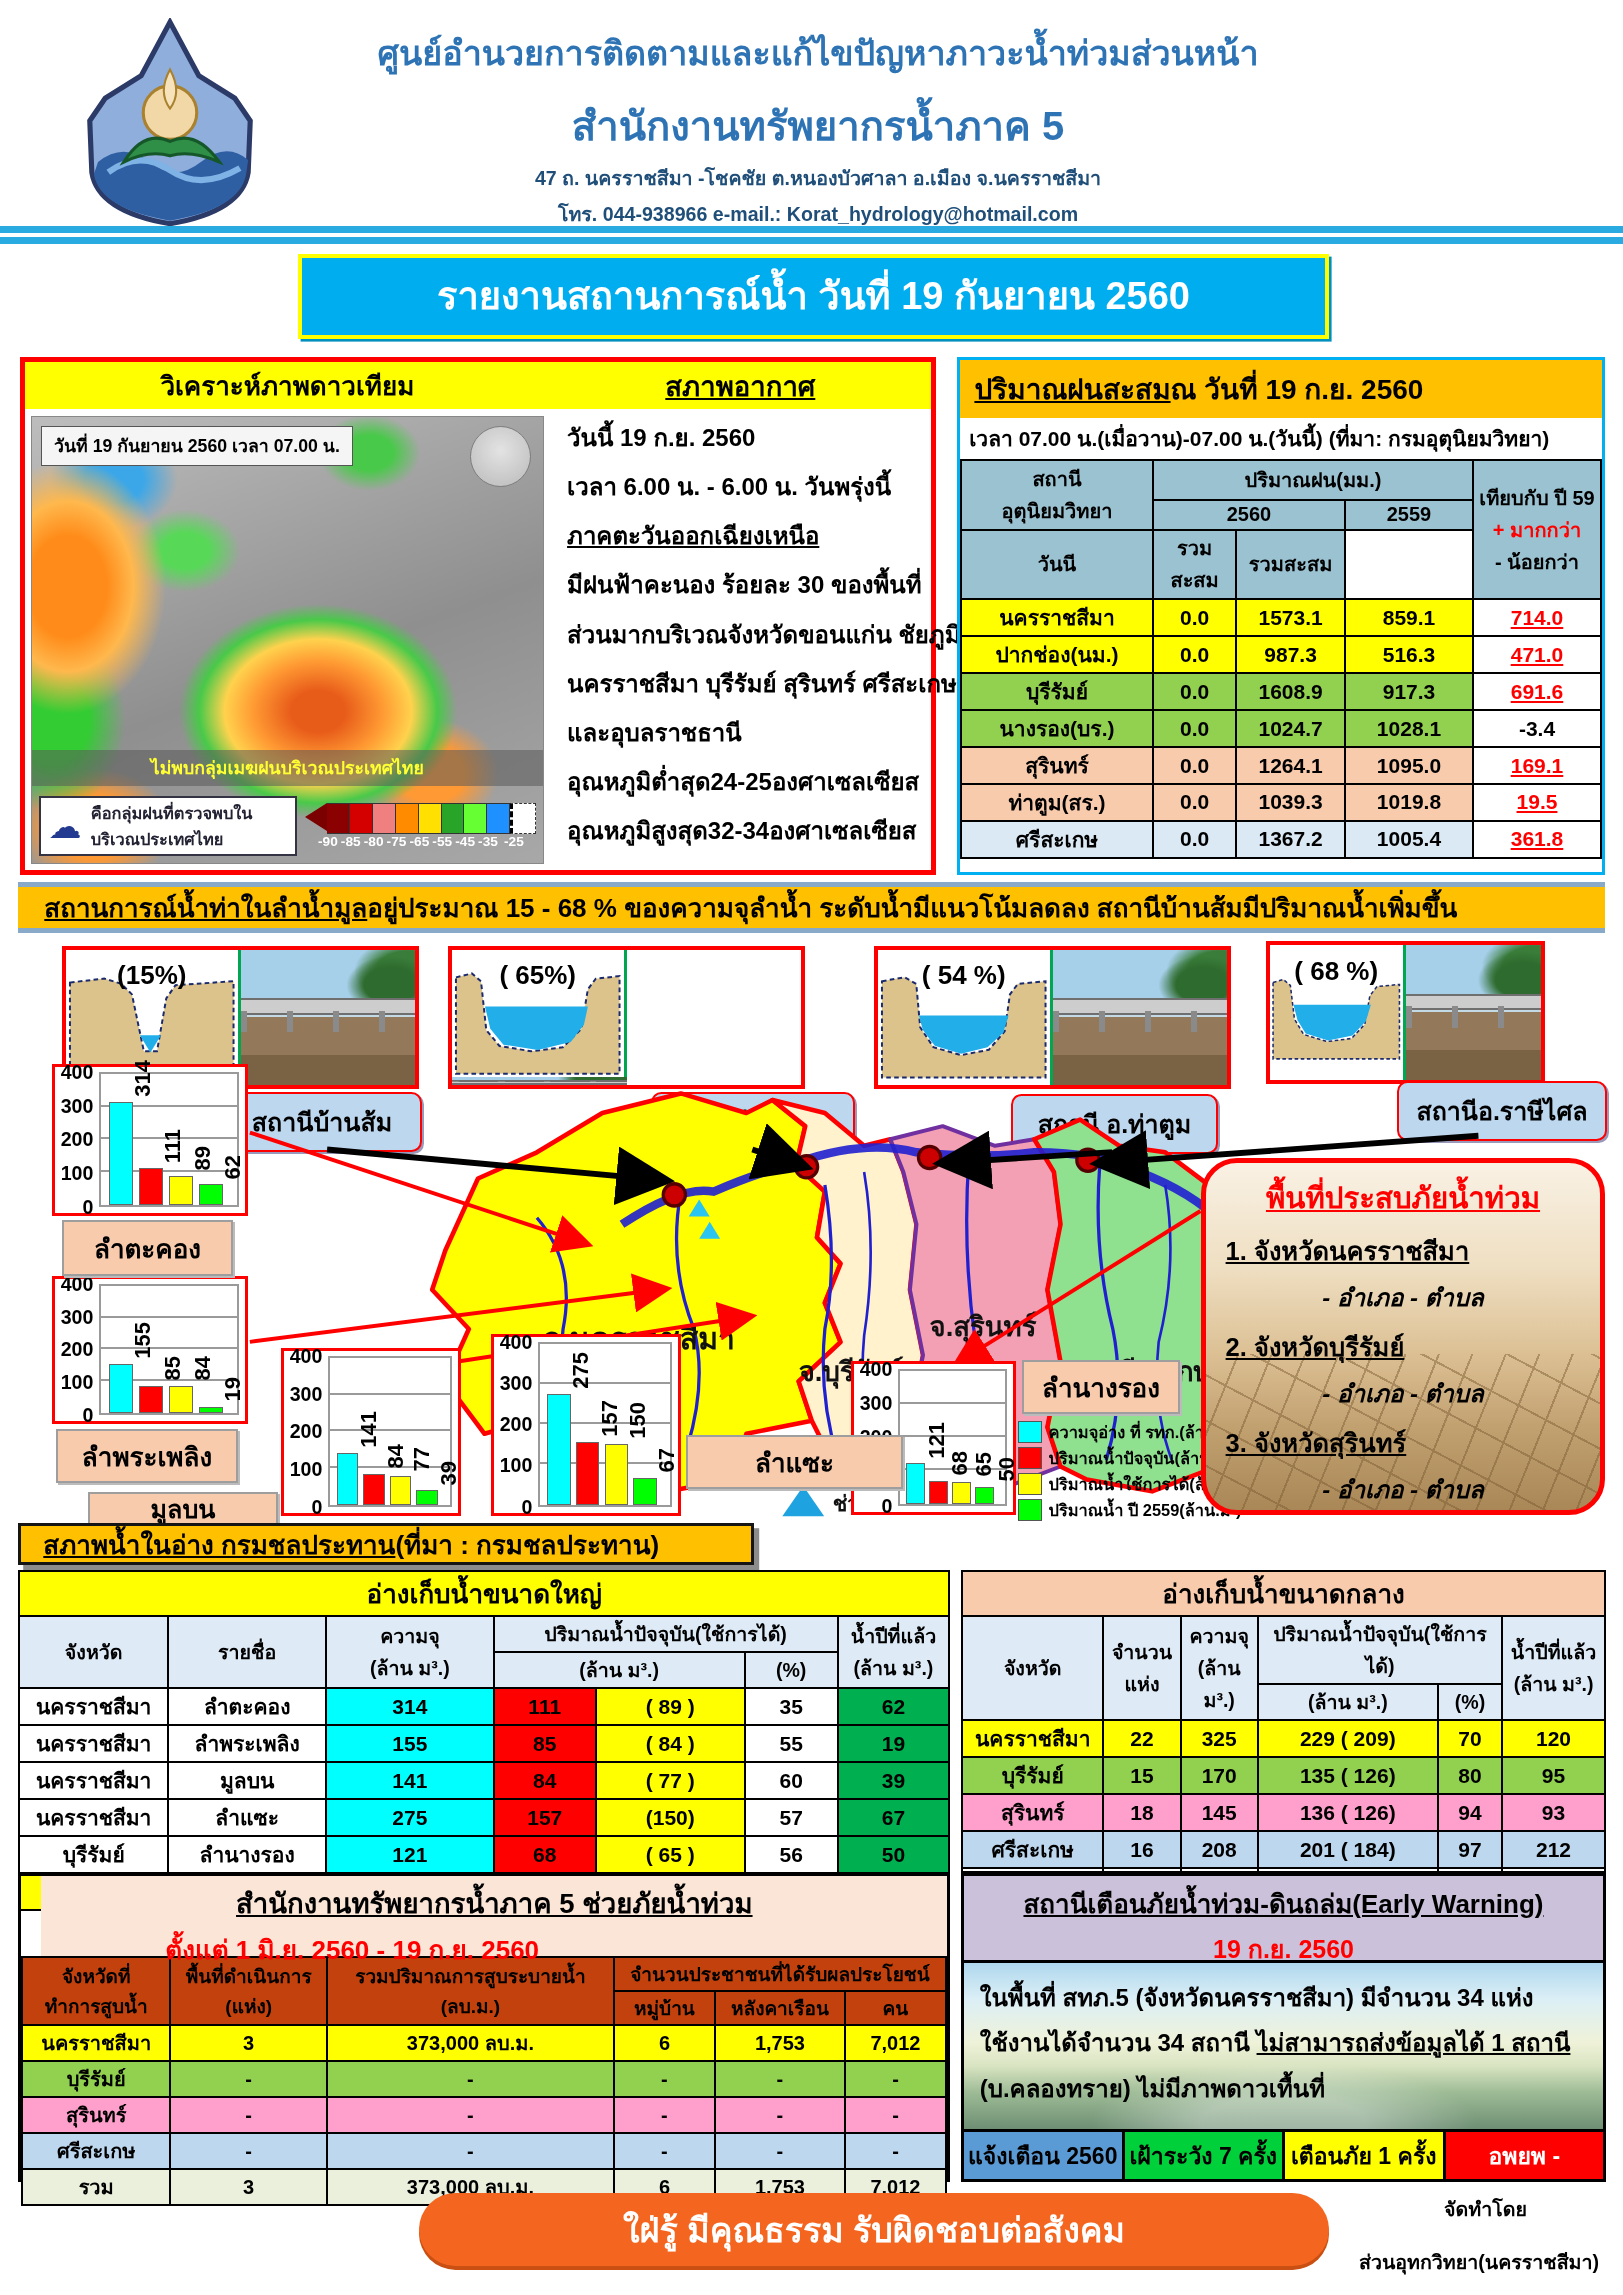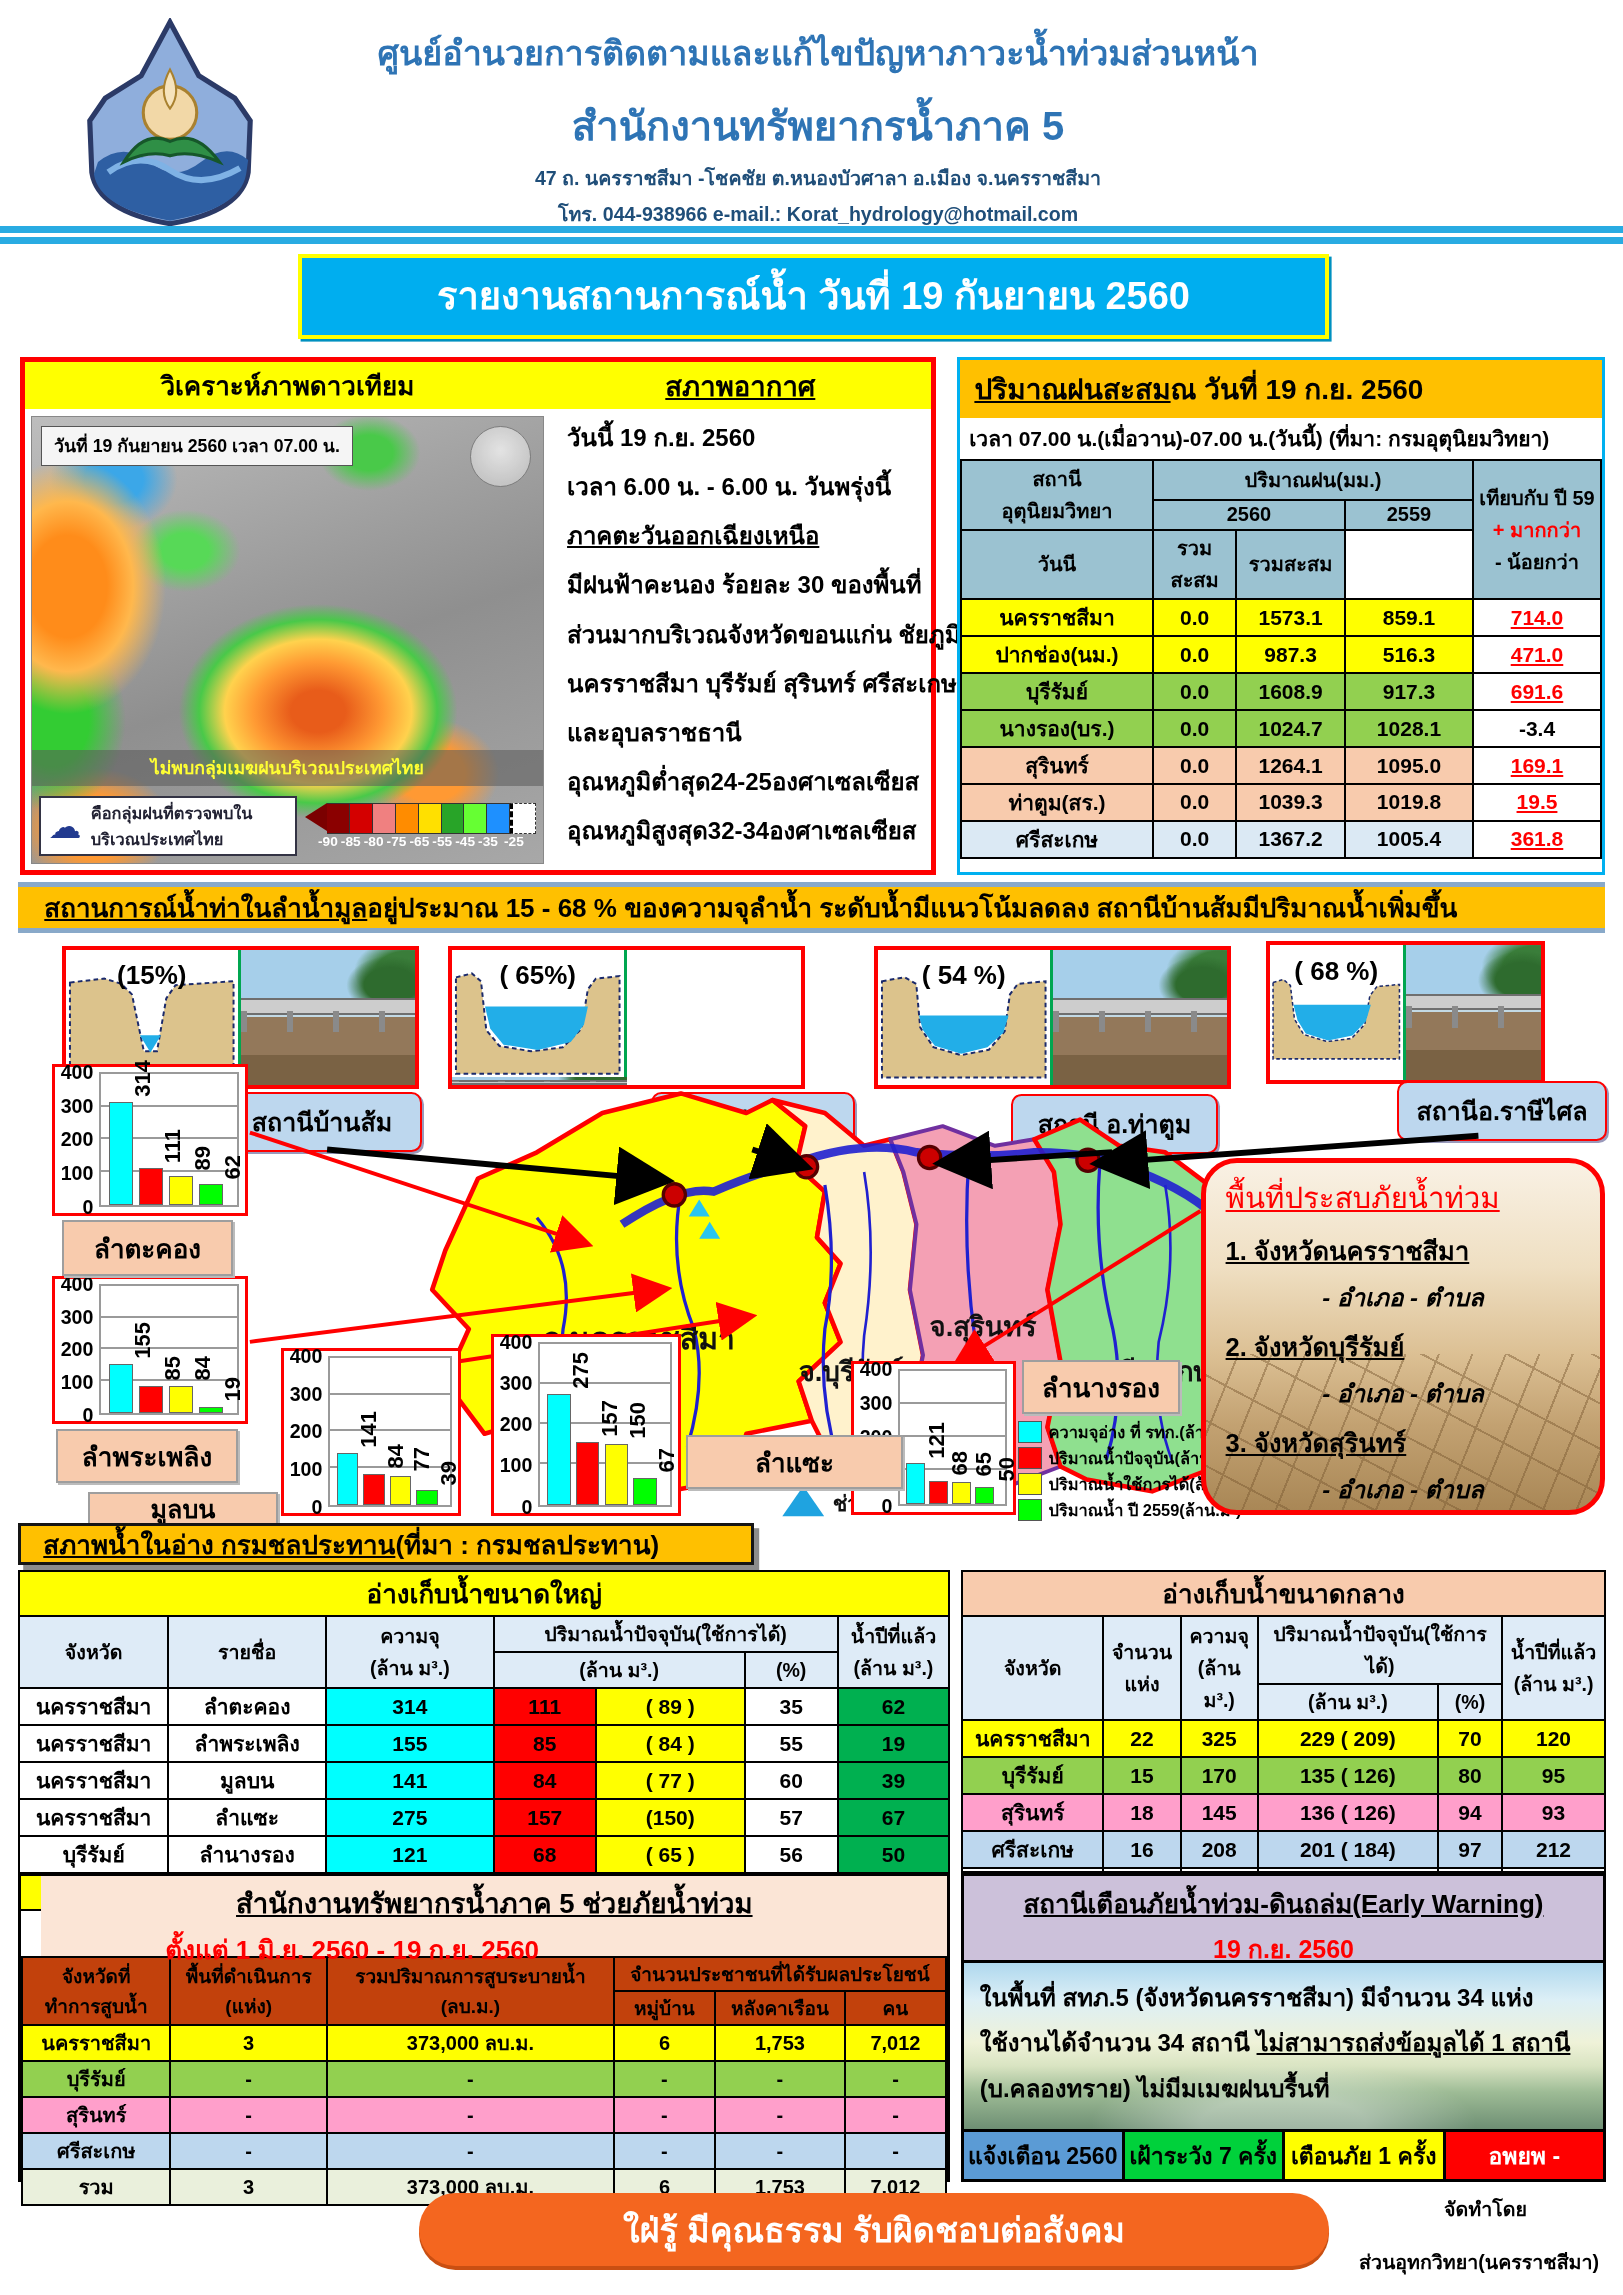--- a/index.html
+++ b/index.html
@@ -93,21 +93,21 @@
   .peach-label{position:absolute;background:#F8CBAD;border:2px solid #9e9e9e;font-size:26px;font-weight:bold;display:flex;align-items:center;justify-content:center;box-shadow:2px 2px 0 #bbb;}
   .chart-legend{position:absolute;display:flex;flex-direction:column;justify-content:space-between;}
   .leg-item{display:flex;align-items:center;gap:6.5px;}
   .leg-swatch{width:22px;height:19.6px;border:0.7px solid #555;flex:0 0 auto;}
   .leg-item span.t{font-size:16.4px;font-weight:bold;white-space:nowrap;}
   .flood-box{position:absolute;left:1201px;top:222px;width:404px;height:357px;border:5.9px solid #FF0000;border-radius:36px;box-sizing:border-box;overflow:hidden;
     background:linear-gradient(180deg,#F9F1E4 0%,#EFDFC2 30%,#DCC094 55%,#C3A272 75%,#A98756 100%);}
   .flood-box .cracks{position:absolute;left:0;right:0;top:55%;bottom:0;opacity:.45;
     background:repeating-linear-gradient(112deg,rgba(0,0,0,0) 0 29px,#7A5A32 29px 31px),repeating-linear-gradient(28deg,rgba(0,0,0,0) 0 38px,#7A5A32 38px 40px);}
   .flood-inner{position:relative;padding:10.5px 19.6px;}
-  .flood-title{text-align:left;color:#FF0000;font-size:29.4px;font-weight:normal;text-decoration:underline;margin-bottom:9.2px;}
+  .flood-title{text-align:center;color:#FF0000;font-size:29.4px;font-weight:bold;text-decoration:underline;margin-bottom:9.2px;}
   .flood-item{font-size:25.5px;font-weight:bold;text-decoration:underline;margin-top:10.5px;}
   .flood-sub{font-size:24px;font-weight:bold;font-style:italic;text-align:center;margin-top:6.5px;}
 
   
   .gold-banner{position:absolute;top:1523px;left:18.3px;width:736px;height:42px;background:#FFC000;border:3.3px solid #151515;box-sizing:border-box;font-size:26px;font-weight:bold;display:flex;align-items:center;padding-left:22px;box-shadow:5.2px 5.2px 0 rgba(0,0,0,.45);}
   .gold-banner .u{text-decoration:underline;}
   table.res{border-collapse:collapse;table-layout:fixed;}
   table.res th,table.res td{border:2.6px solid #000;text-align:center;font-weight:bold;overflow:hidden;}
   .res-big{position:absolute;top:1570px;left:18.3px;width:932px;height:293px;}
   .res-med{position:absolute;top:1570px;left:961px;width:645px;height:293px;}
@@ -894,21 +894,21 @@
   </div>
 
   <div class="ew">
     <div class="ew-head">
       <div class="ew-title">สถานีเตือนภัยน้ำท่วม-ดินถล่ม(Early Warning)</div>
       <div class="ew-date">19 ก.ย. 2560</div>
     </div>
     <div class="ew-body">
       <div class="ew-line">ในพื้นที่ สทภ.5 (จังหวัดนครราชสีมา) มีจำนวน  34  แห่ง</div>
       <div class="ew-line"><span>ใช้งานได้จำนวน 34 สถานี </span><span class="u">ไม่สามารถส่งข้อมูลได้ 1 สถานี</span></div>
-      <div class="ew-line">(บ.คลองทราย) ไม่มีมเมฆฝนบรื้นที่</div>
+      <div class="ew-line">(บ.คลองทราย) ไม่มีภาพดาวเทื้นที่</div>
     </div>
     <div class="ew-status">
       <div id="ews0" style="background: rgb(91, 155, 213);">แจ้งเตือน 2560</div>
       <div id="ews1" style="background: rgb(0, 209, 59);">เฝ้าระวัง 7 ครั้ง</div>
       <div id="ews2" style="background: rgb(255, 255, 0);">เตือนภัย  1 ครั้ง</div>
       <div id="ews3" style="background: rgb(255, 0, 0);">อพยพ      -</div>
     </div>
   </div>
 
   <div class="footer-pill">ใฝ่รู้ มีคุณธรรม รับผิดชอบต่อสังคม</div>

